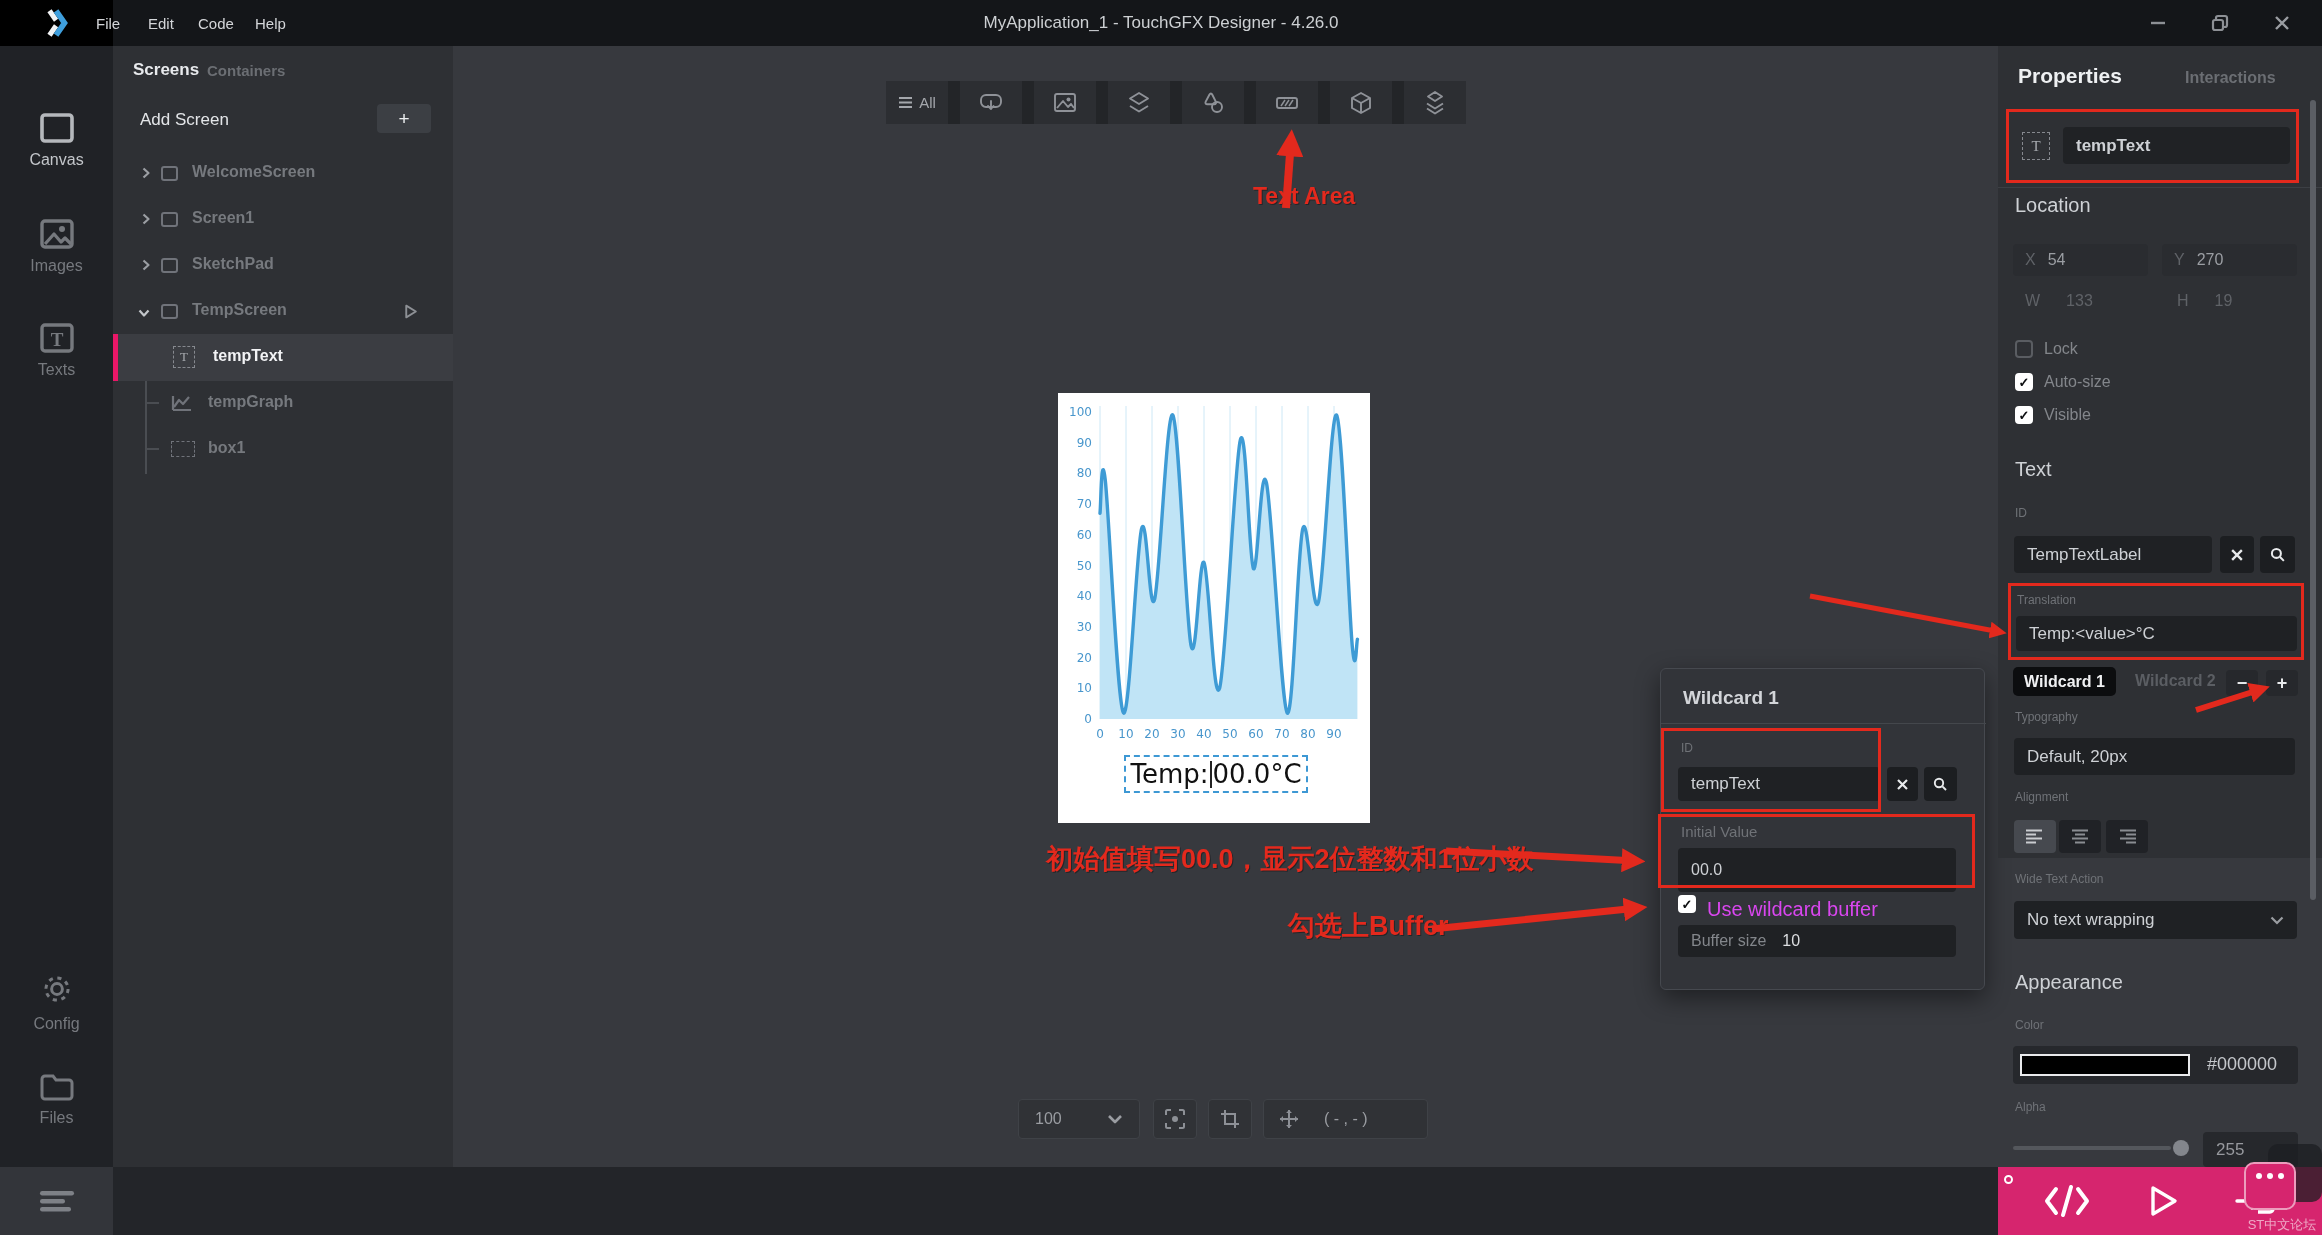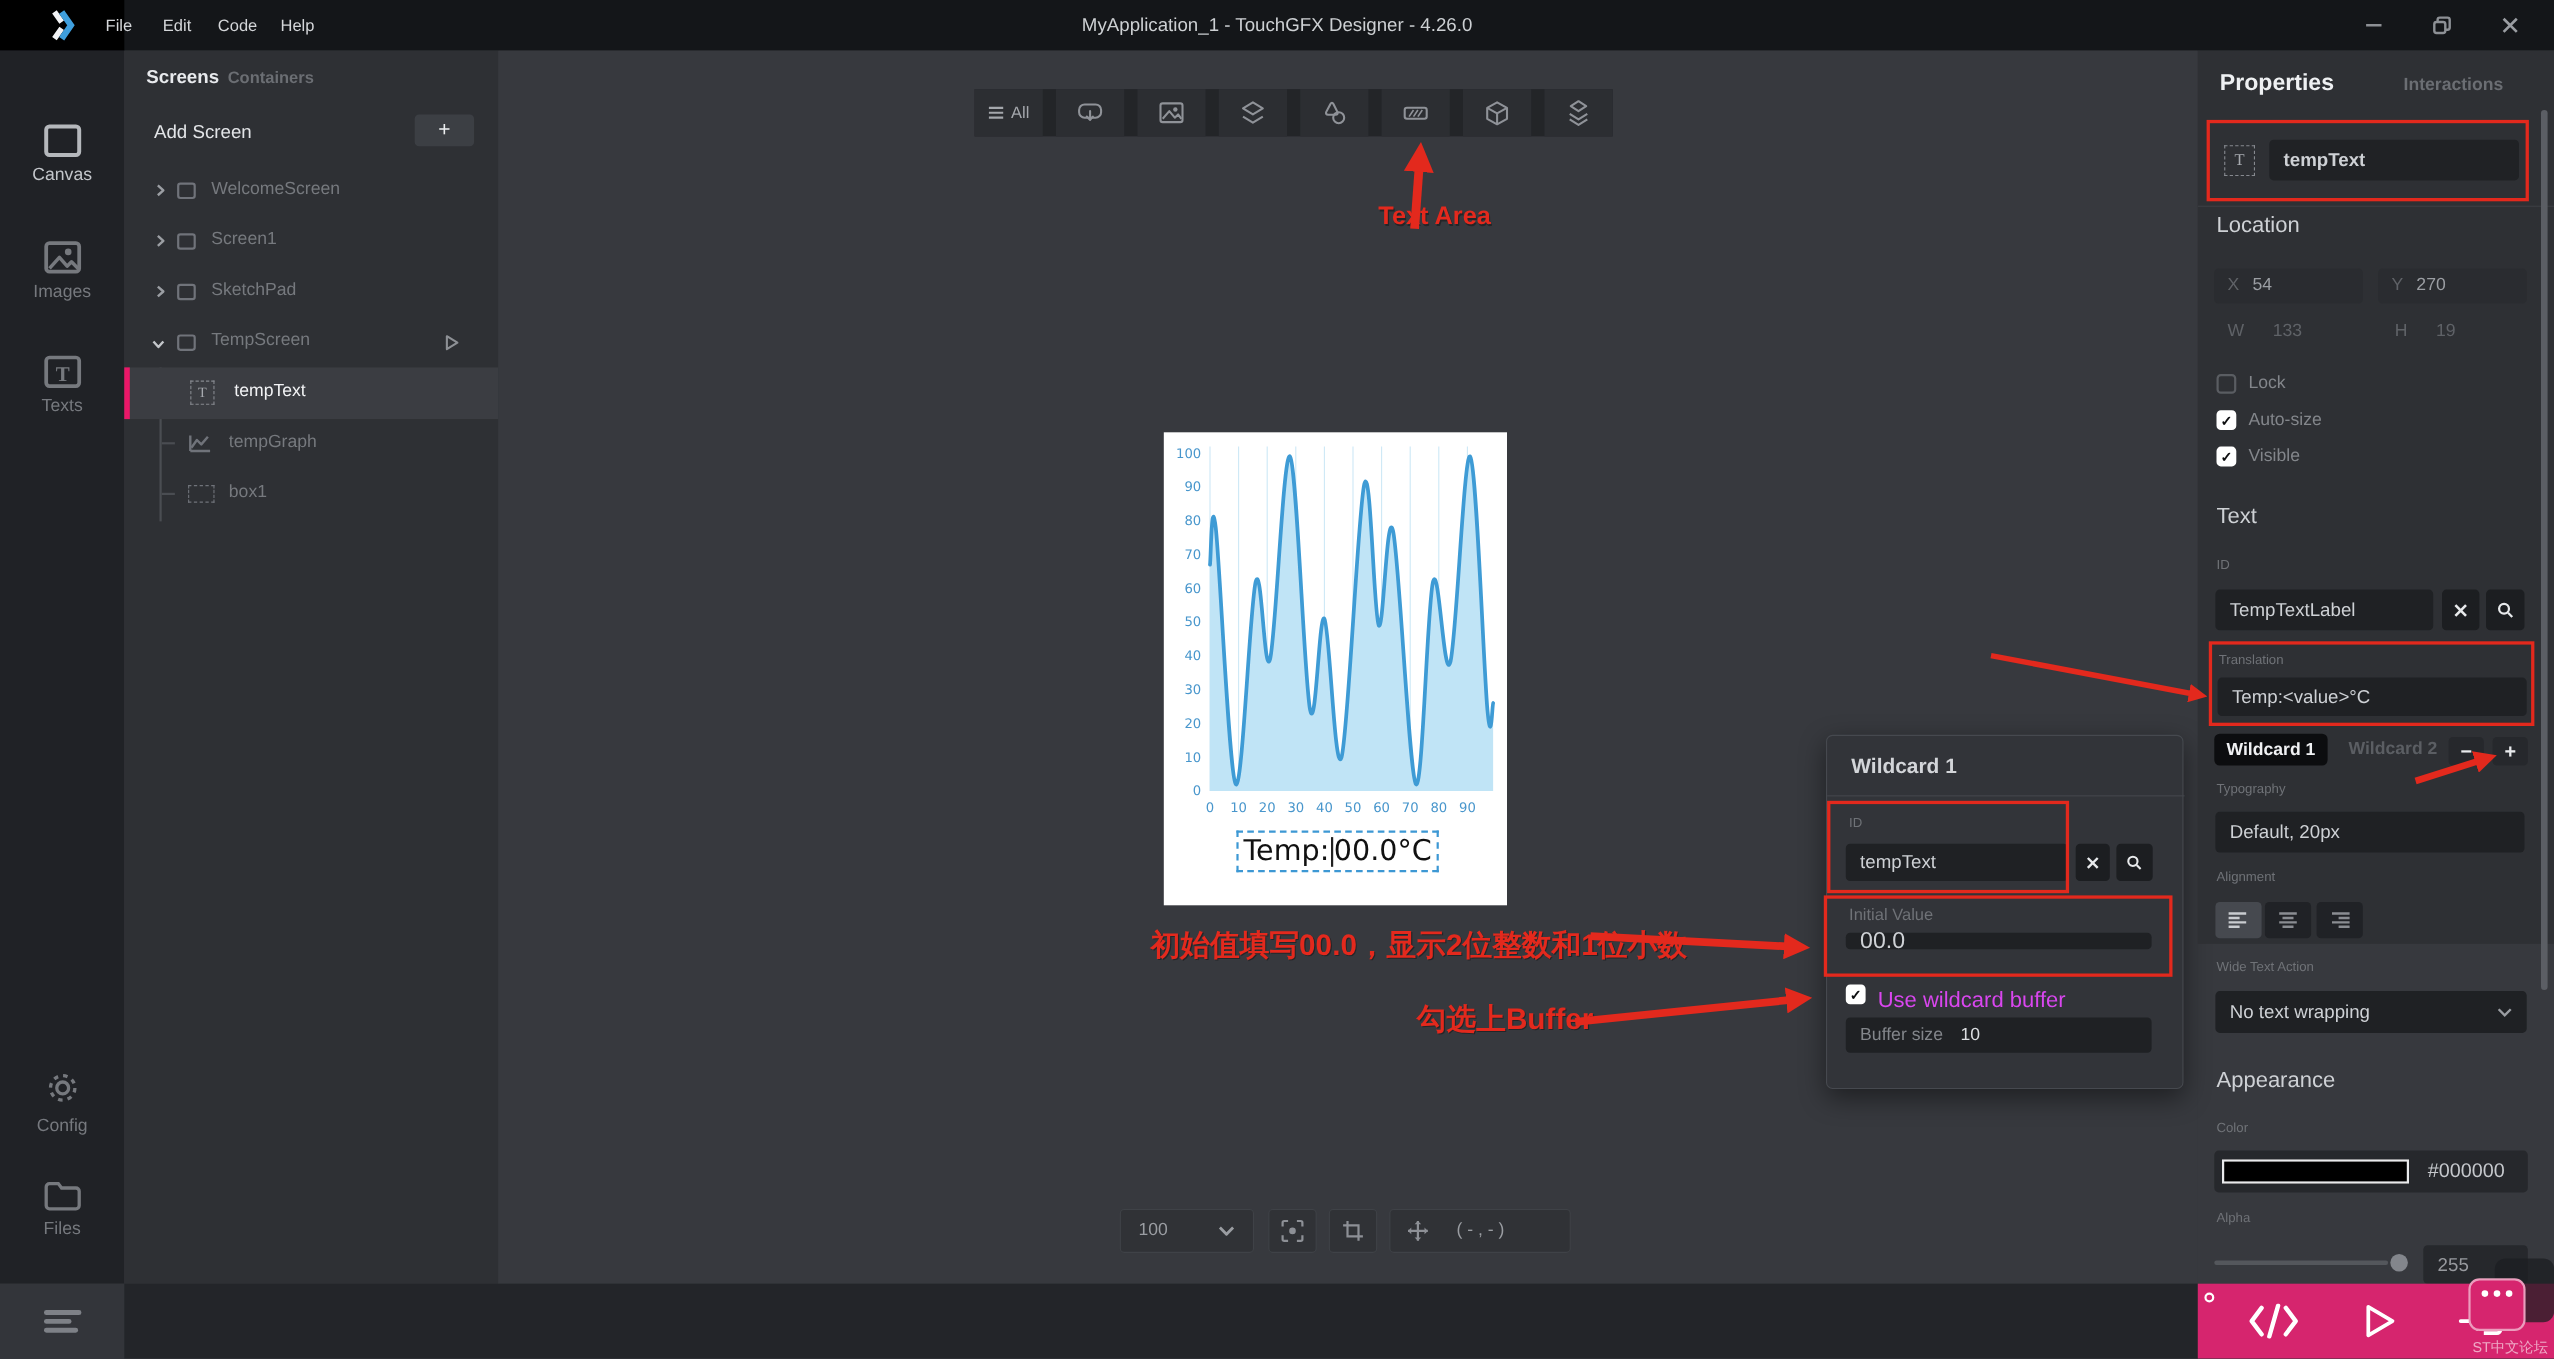--- a/index.html
+++ b/index.html
@@ -16,21 +16,21 @@
   
   #rail{left:0;top:46px;width:113px;height:1121px;background:#202226}
   .railitem{left:0;width:113px;display:flex;flex-direction:column;align-items:center;gap:7px;color:#76797e;font-size:16px}
   .railitem.active{color:#c3c6ca}
   
   #screens{left:113px;top:46px;width:340px;height:1121px;background:#2e3034}
   .tab-strong{font-size:17px;font-weight:700;color:#e8eaed}
   .tab-dim{font-size:15px;font-weight:700;color:#6b6e73}
   .trow{left:0;width:340px;height:46px;display:flex;align-items:center}
   .trowsel{left:0;width:340px;height:47px;background:#3b3d42;border-left:5px solid #ea1768}
-  .tlabel{font-size:16px;font-weight:400;color:#76797e}
+  .tlabel{font-size:16px;font-weight:700;color:#76797e}
   .tlabel.sel{color:#f2f3f5}
   .sqicon{width:17px;height:15px;border:2.4px solid #70737a;border-radius:3px}
   .ticon{width:22px;height:22px;border:1.6px dashed #86898f;color:#a7aaaf;font-family:"Liberation Serif",serif;font-size:13px;display:flex;align-items:center;justify-content:center}
   .treeline{background:#4a4d52}
   
   #canvasarea{left:453px;top:46px;width:1545px;height:1121px;background:#37393e}
   #toolbar{left:433px;top:35px;height:43px;display:flex;background:#232528;gap:12px}
   .tbtn{width:62px;height:43px;background:#2c2e32;display:flex;align-items:center;justify-content:center;gap:6px;color:#a4a7ac;font-size:15px}
   #screenpreview{left:605px;top:347px;width:312px;height:430px;background:#fff}
   #tempwidget{left:66px;top:362px;width:184px;height:38px;border:2px dashed #3d98d4;background:#fff;display:flex;align-items:center;justify-content:center;color:#111;font-size:26px;font-family:"DejaVu Sans",sans-serif}
@@ -330,21 +330,21 @@
           <path d="M2 2l9 9M11 2l-9 9" stroke="#e8eaec" stroke-width="2.2"></path>
         </svg>
     </div>
     <div class="abs btn-dark" style="left:263px;top:98px;width:33px;height:34px;background:#1c1e21">
       <svg width="15" height="15" viewBox="0 0 15 15">
           <circle cx="6" cy="6" r="4.2" fill="none" stroke="#e8eaec" stroke-width="1.9"></circle>
           <path d="M9.4 9.4l3.6 3.6" stroke="#e8eaec" stroke-width="1.9"></path>
         </svg>
     </div>
     <span class="abs glabel" style="left:20px;top:154px;font-size:15px">Initial Value</span>
-    <div class="abs field" style="left:17px;top:179px;width:278px;height:15px;font-size:21px">00.0</div>
+    <div class="abs field" style="left:17px;top:179px;width:278px;height:44px;font-size:16px">00.0</div>
     <div class="abs cb checked" style="left:17px;top:226px">✓</div>
     <span class="abs" style="left:46px;top:229px;font-size:20px;color:#d946ef">Use wildcard buffer</span>
     <div class="abs field" style="left:17px;top:256px;width:278px;height:32px;font-size:16px;gap:16px">
       <span style="color:#83868b">Buffer size</span>
       <span style="color:#dcdee1">10</span>
     </div>
   </div>
 </div>
 
 <div id="props" class="abs">

